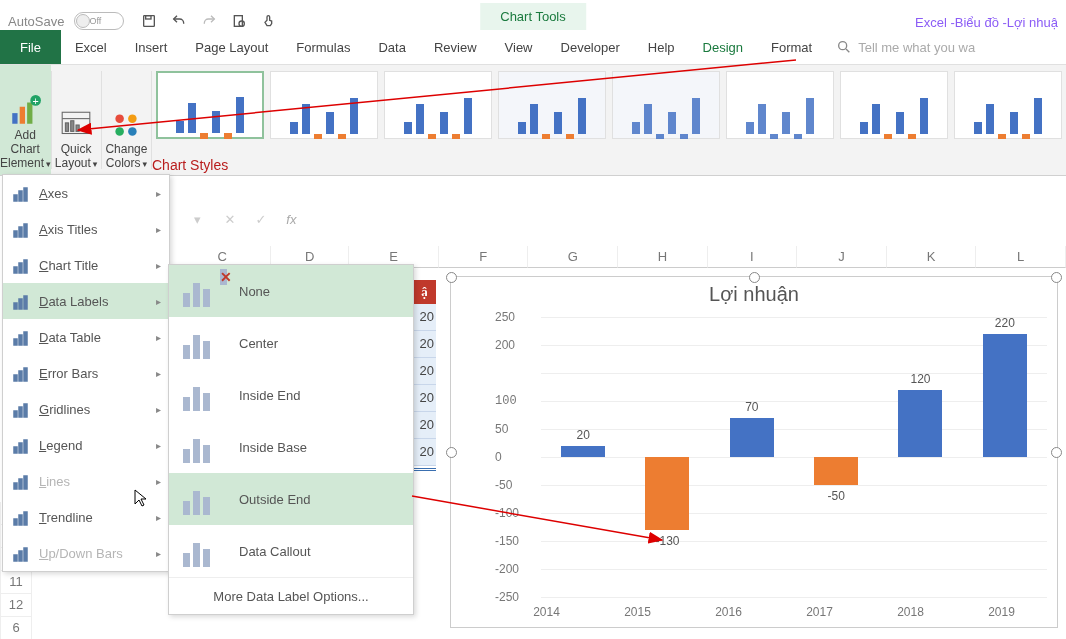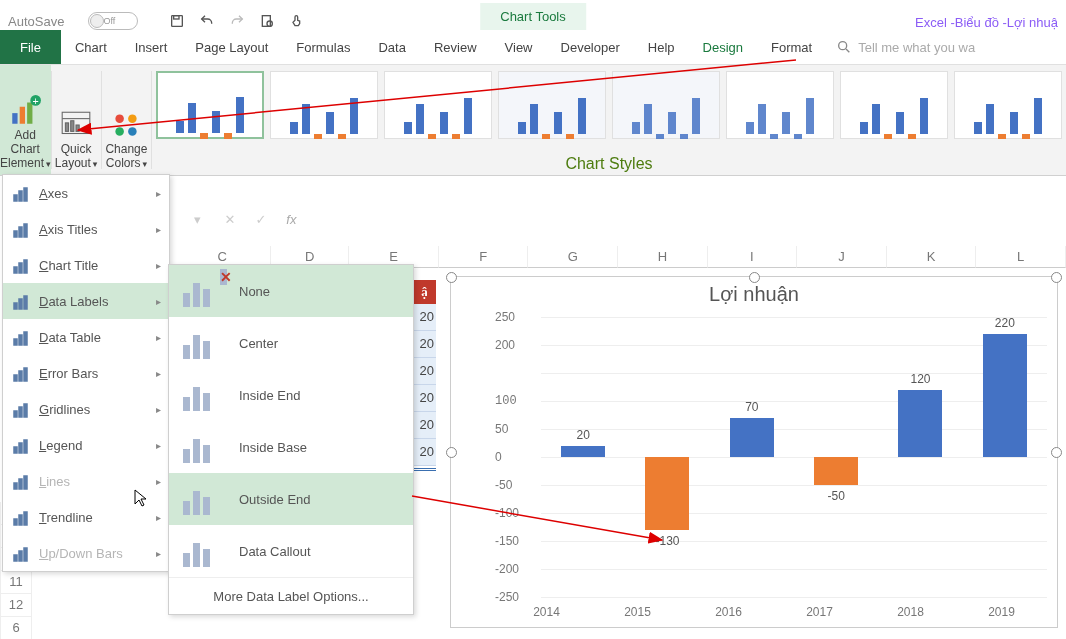--- a/index.html
+++ b/index.html
@@ -1,18 +1,18 @@
 <!DOCTYPE html>
 <html><head>
 <meta charset="utf-8">
 <style>
 html,body{margin:0;padding:0;font-family:"Segoe UI",Arial,sans-serif;font-size:13px;color:#444;background:#fff;width:1066px;height:639px;overflow:hidden;position:relative}
 .titlebar{height:30px;background:#fff;display:flex;align-items:flex-end;position:relative}
 .titlebar .left{display:flex;align-items:center;padding-left:8px;color:#888}
-.titlebar .autosave-toggle{width:34px;height:16px;border:1px solid #bbb;border-radius:10px;margin:0 24px;position:relative;display:flex;align-items:center;color:#999;font-size:9px;padding-left:14px}
+.titlebar .autosave-toggle{width:34px;height:16px;border:1px solid #bbb;border-radius:10px;margin:0 10px;position:relative;display:flex;align-items:center;color:#999;font-size:9px;padding-left:14px}
 .titlebar .autosave-toggle:before{content:"";position:absolute;left:1px;top:1px;width:12px;height:12px;border-radius:50%;background:#eee;border:1px solid #bbb}
 .qat-icon{width:18px;height:18px;margin:0 6px;display:inline-flex;align-items:center;justify-content:center;color:#666}
 .qat-icon svg{width:16px;height:16px}
 .titlebar .center{position:absolute;left:50%;transform:translateX(-50%);display:flex;align-items:center}
 .context-tab{background:#e8f5ed;color:#1a7a3e;padding:6px 20px;font-size:13px}
 .titlebar .fname{position:absolute;right:8px;color:#8b5cf6}
 .ribbon-tabs{height:34px;display:flex;align-items:stretch;border-bottom:1px solid #e0e0e0}
 .file-tab{background:#217346;color:#fff;padding:0 20px;display:flex;align-items:center}
 .rtab{padding:0 14px;display:flex;align-items:center;color:#444}
 .rtab.design{color:#1a7a3e}
@@ -105,21 +105,21 @@
       </span>
   </div>
   <div class="center">
     <div class="context-tab">Chart Tools</div>
   </div>
   <div class="fname">Excel -Biểu đồ -Lợi nhuậ</div>
 </div>
 
 <div class="ribbon-tabs">
   <div class="file-tab">File</div>
-  <div class="rtab">Chart</div>
+  <div class="rtab">Excel</div>
   <div class="rtab">Insert</div>
   <div class="rtab">Page Layout</div>
   <div class="rtab">Formulas</div>
   <div class="rtab">Data</div>
   <div class="rtab">Review</div>
   <div class="rtab">View</div>
   <div class="rtab">Developer</div>
   <div class="rtab">Help</div>
   <div class="rtab design" style="position:relative">Design</div>
   <div class="rtab">Format</div>
@@ -244,21 +244,21 @@
           <div class="mini-bars">
             <span style="height: 12px;"></span>
             <span style="height: 30px;"></span>
             <span style="height: 16px; background: rgb(237, 125, 49); transform: translateY(16px);"></span>
             <span style="height: 22px;"></span>
             <span style="height: 10px; background: rgb(237, 125, 49); transform: translateY(10px);"></span>
             <span style="height: 36px;"></span>
           </div>
         </div>
       </div>
-    <div style="position:absolute;left:0;right:0;text-align:center;bottom:2px;color:#4d7c0f;font-size:16px">Chart Styles</div>
+    <div style="position:absolute;left:0;right:0;bottom:2px;color:#b91c1c;font-size:14px">Chart Styles</div>
   </div>
 </div>
 
 <div class="dropdown-menu menu1" id="menu1">
     <div class="menu-item">
       <span class="ic"><svg viewBox="0 0 20 20" fill="none" stroke="#5b7ca8" stroke-width="1.5">
           <rect x="3" y="12" width="3" height="6" fill="#5b7ca8"></rect>
           <rect x="8" y="8" width="3" height="10" fill="#5b7ca8"></rect>
           <rect x="13" y="5" width="3" height="13" fill="#5b7ca8"></rect>
         </svg></span>

